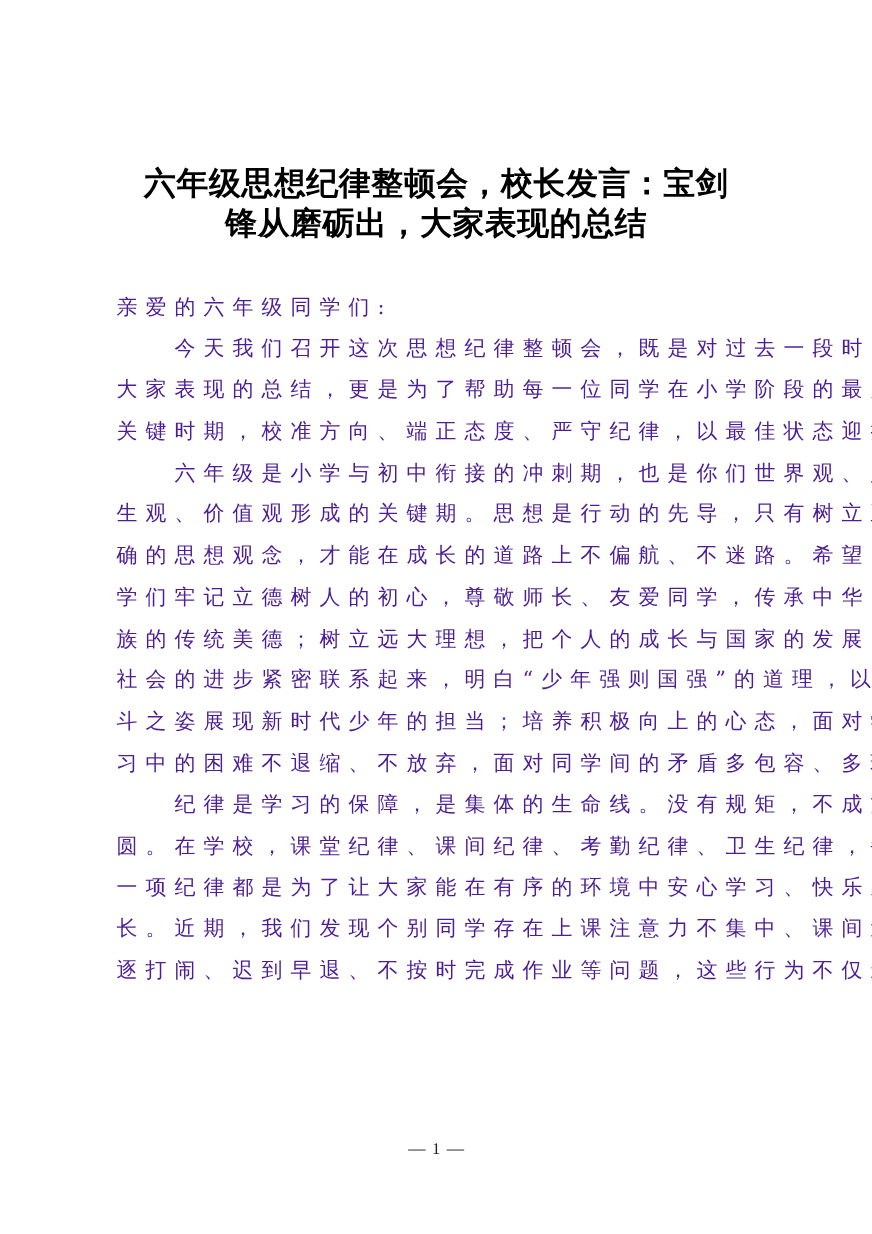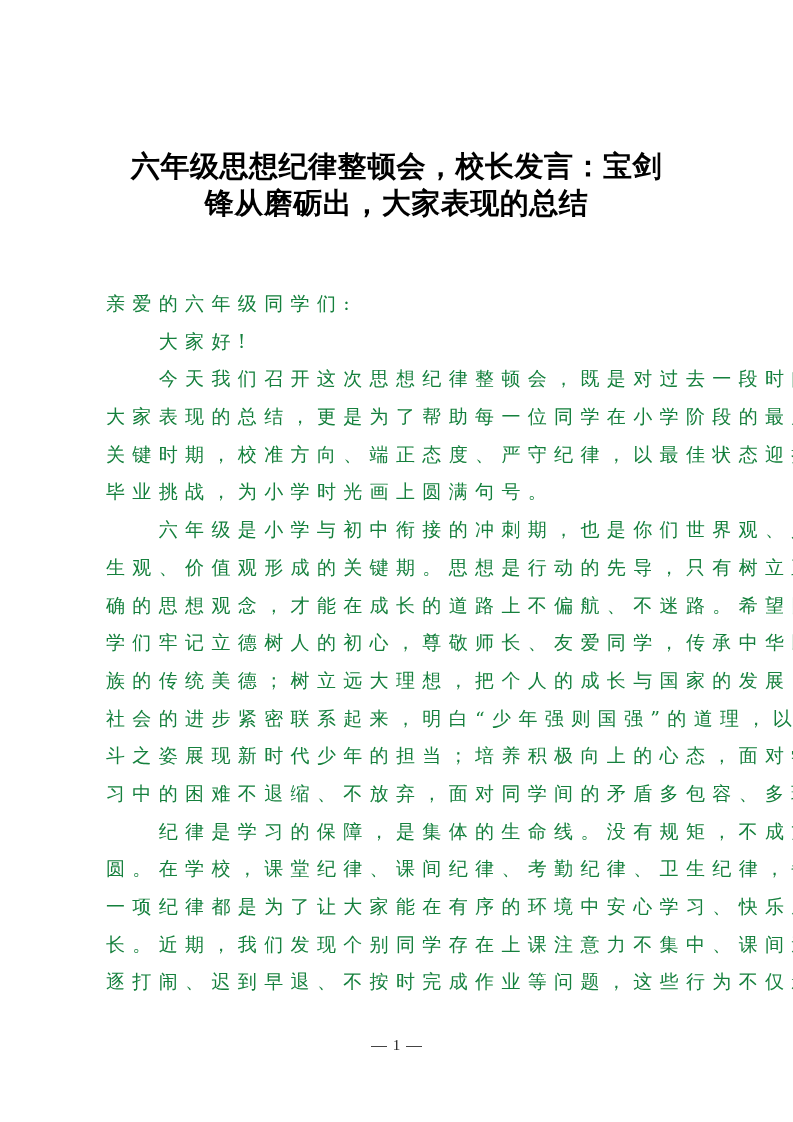--- a/index.html
+++ b/index.html
@@ -7,24 +7,24 @@
   .page { position:absolute; left:0; top:0; width:730px; height:1122px; background:#fff; }
   .title {
     position:absolute; left:96px; width:601px; top:148px;
     text-align:center;
     font-family: "DejaVu Sans", sans-serif;
     font-weight:bold; font-size:29px; line-height:37px;
     letter-spacing:0.5px; color:#000;
   }
   .title .tline { display:block; white-space:nowrap; }
   .body {
-    position:absolute; left:106px; top:285px; width:586px;
+    position:absolute; left:106px; top:261px; width:586px;
     font-family: "DejaVu Serif", serif;
     font-size:19px; line-height:37.7px; letter-spacing:7.36px;
-    color:#15803d;
+    color:#4c1d95;
   }
   .line { display:block; white-space:nowrap; height:37.7px; }
   .indent { padding-left:52.7px; }
   .footer {
     position:absolute; left:0; width:793px; top:1037px;
     text-align:center;
     font-family: "Liberation Serif", serif;
     font-size:15px; color:#222;
   }
   .footer .dash { display:inline-block; width:16px; height:1px; background:#444; vertical-align:middle; margin:0 6px; }
@@ -33,25 +33,23 @@
 <body>
 
 <div class="page">
   <div class="title">
     <span class="tline">六年级思想纪律整顿会，校长发言：宝剑</span>
     <span class="tline">锋从磨砺出，大家表现的总结</span>
   </div>
 
   <div class="body" id="body">
       <span class="line">亲爱的六年级同学们:</span>
-      <span class="line indent">大家好!</span>
       <span class="line indent">今天我们召开这次思想纪律整顿会，既是对过去一段时间</span>
       <span class="line">大家表现的总结，更是为了帮助每一位同学在小学阶段的最后</span>
       <span class="line">关键时期，校准方向、端正态度、严守纪律，以最佳状态迎接</span>
-      <span class="line">毕业挑战，为小学时光画上圆满句号。</span>
       <span class="line indent">六年级是小学与初中衔接的冲刺期，也是你们世界观、人</span>
       <span class="line">生观、价值观形成的关键期。思想是行动的先导，只有树立正</span>
       <span class="line">确的思想观念，才能在成长的道路上不偏航、不迷路。希望同</span>
       <span class="line">学们牢记立德树人的初心，尊敬师长、友爱同学，传承中华民</span>
       <span class="line">族的传统美德；树立远大理想，把个人的成长与国家的发展、</span>
       <span class="line">社会的进步紧密联系起来，明白“少年强则国强”的道理，以奋</span>
       <span class="line">斗之姿展现新时代少年的担当；培养积极向上的心态，面对学</span>
       <span class="line">习中的困难不退缩、不放弃，面对同学间的矛盾多包容、多理</span>
       <span class="line indent">纪律是学习的保障，是集体的生命线。没有规矩，不成方</span>
       <span class="line">圆。在学校，课堂纪律、课间纪律、考勤纪律、卫生纪律，每</span>

